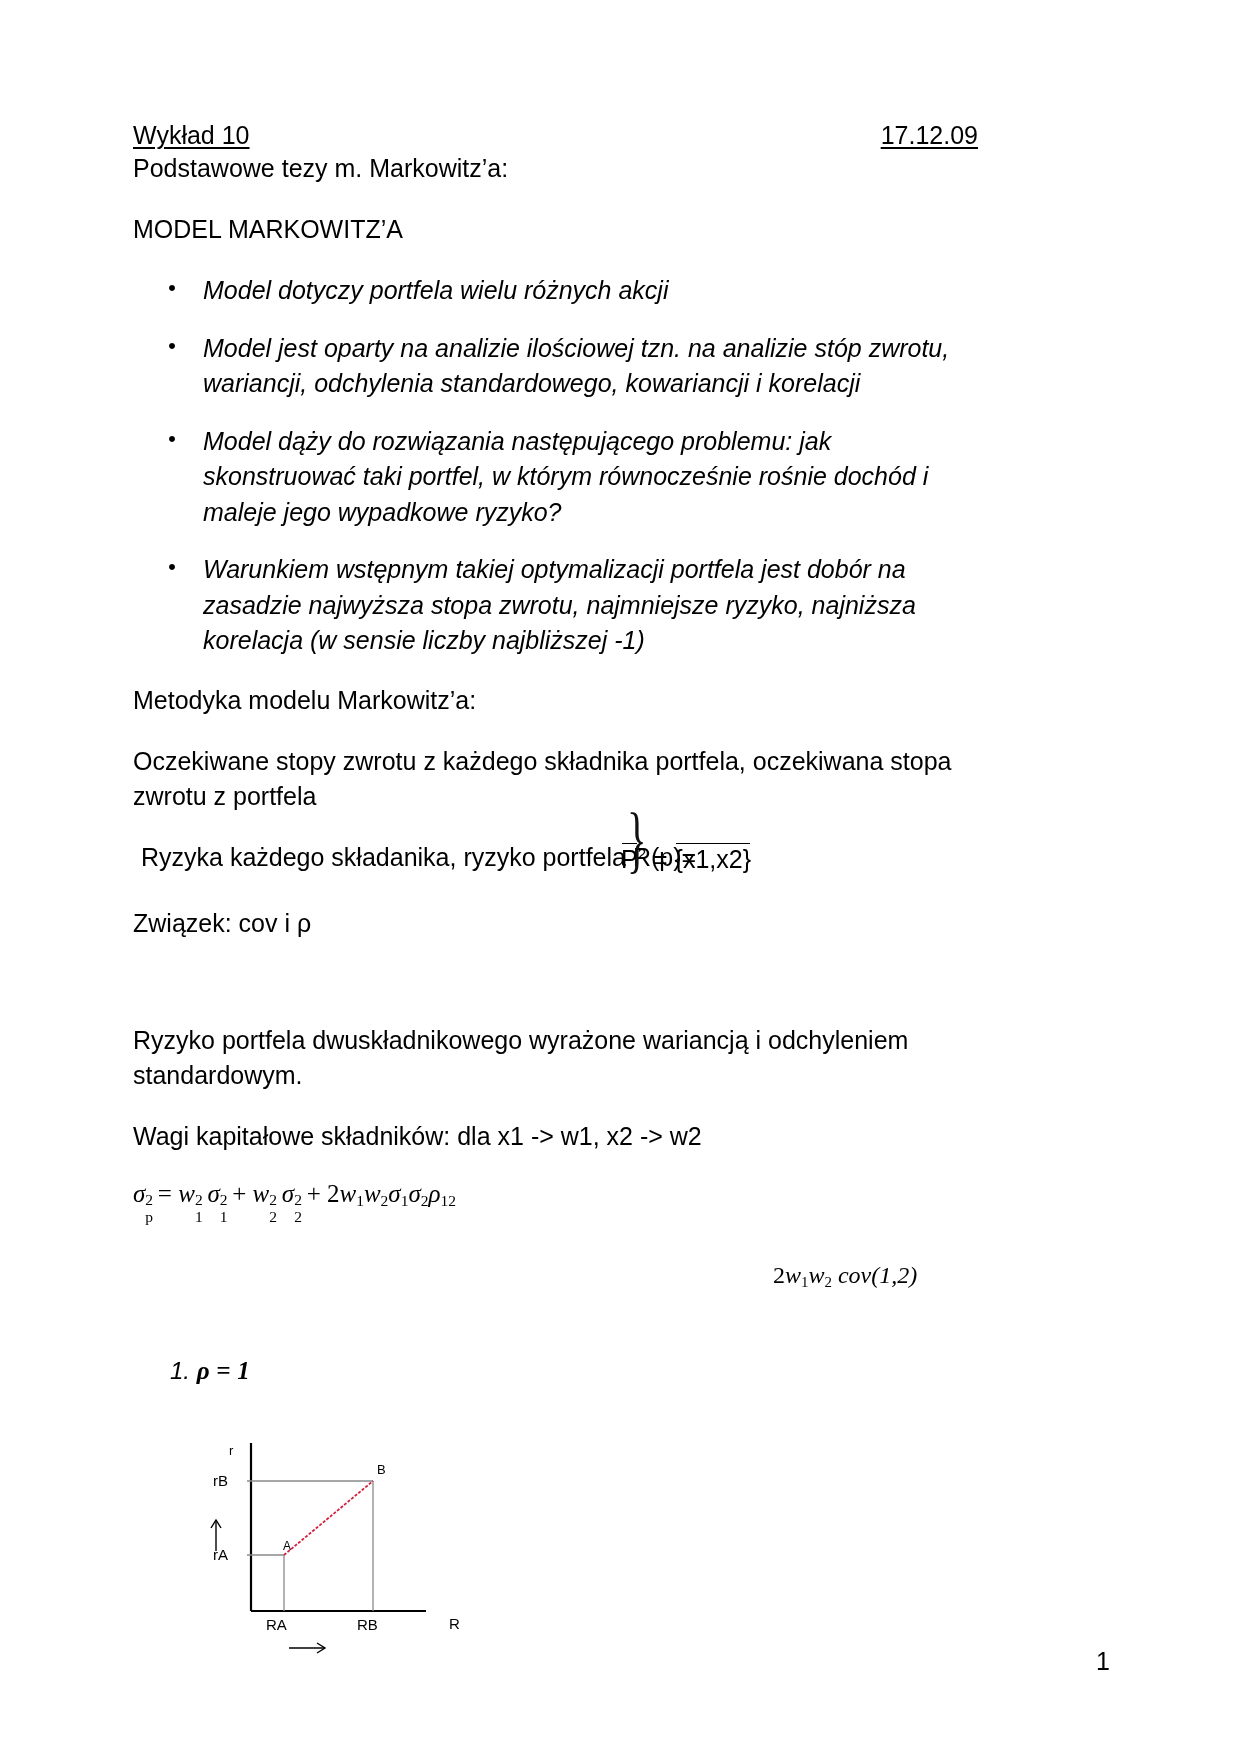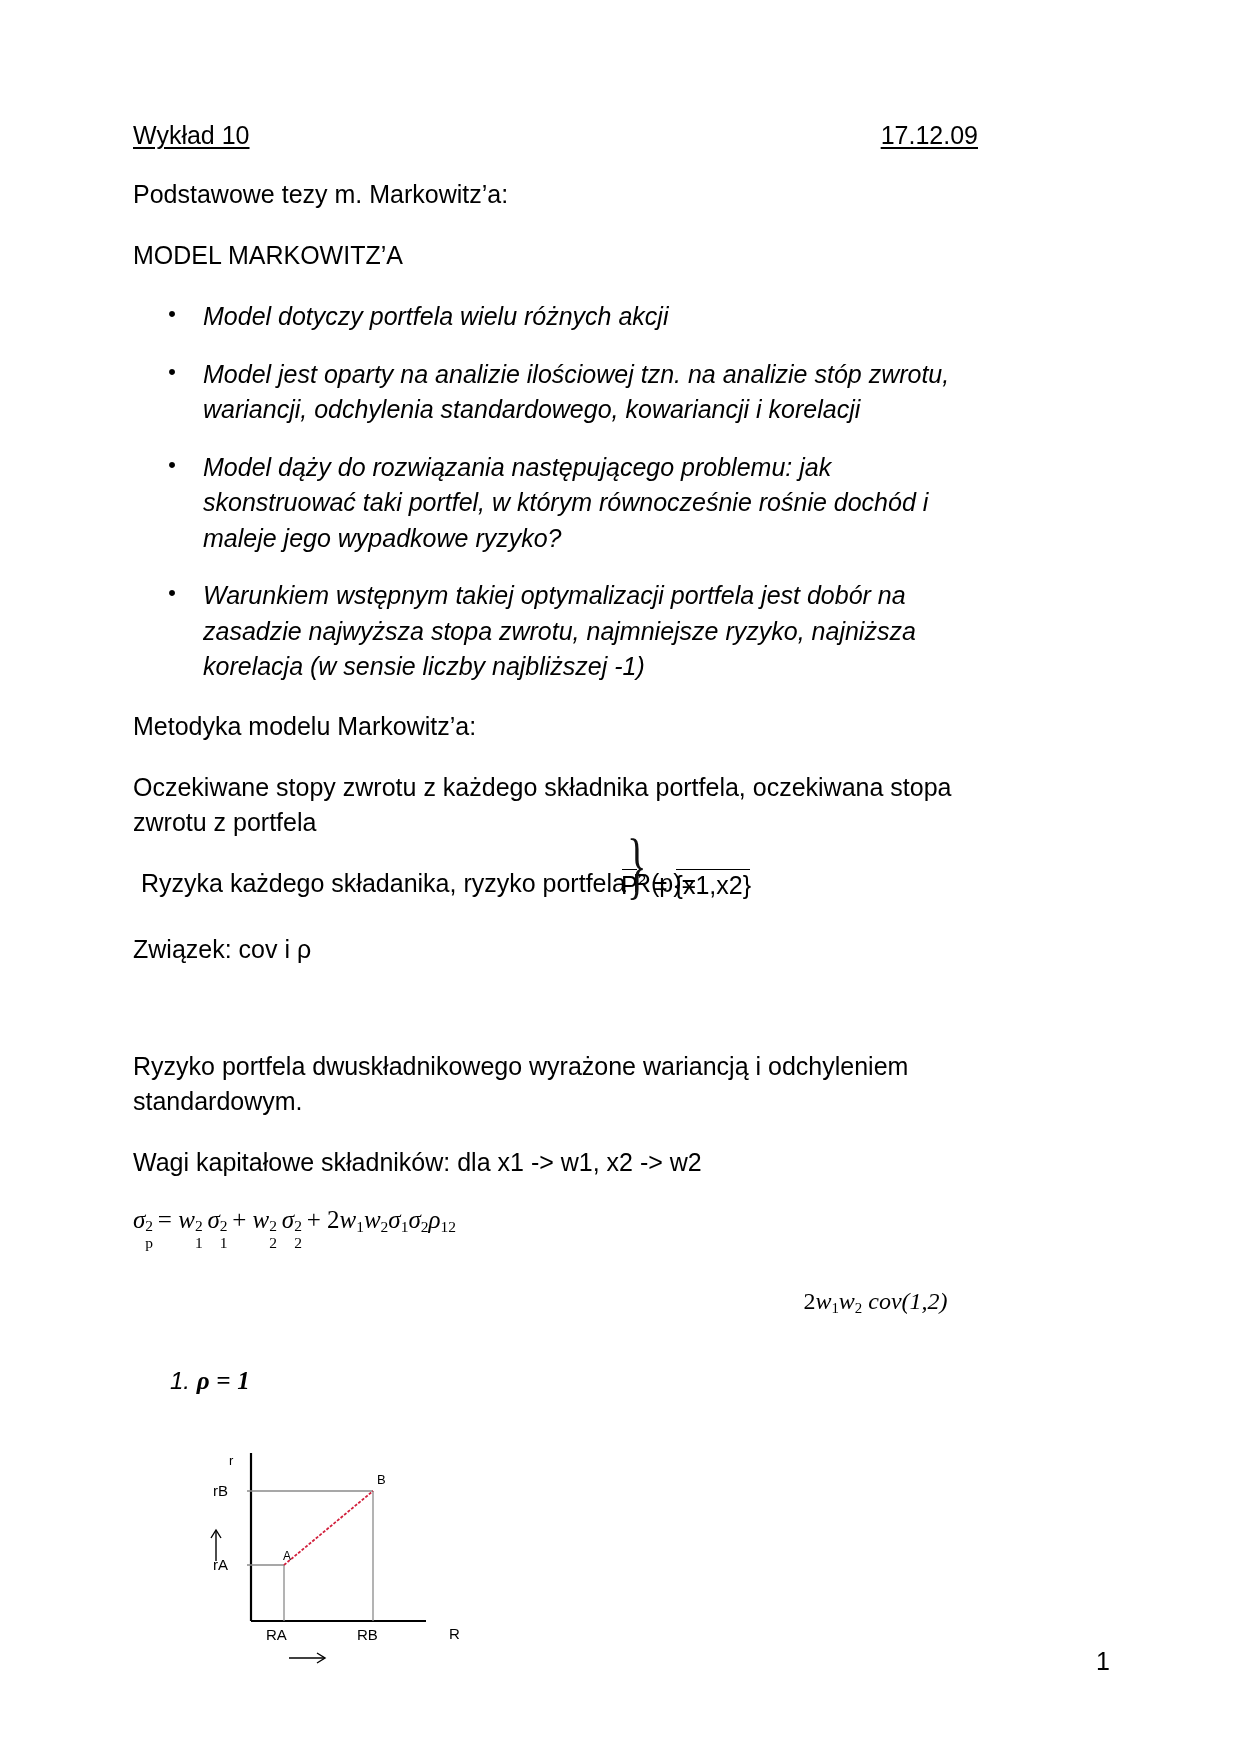--- a/index.html
+++ b/index.html
@@ -26,21 +26,20 @@
     width: 845px;
   }
 
   
   .header-row {
     display: flex;
     justify-content: space-between;
     align-items: baseline;
     font-size: 25px;
     line-height: 1.25;
-    margin-bottom: 26px;
   }
   .header-row .u {
     text-decoration: underline;
     text-underline-offset: 3px;
   }
 
   
   .para {
     font-size: 25px;
     line-height: 1.4;
@@ -216,21 +215,21 @@
 
     <p class="para">Wagi kapitałowe składników: dla x1 -&gt; w1, x2 -&gt; w2</p>
 
     <p class="math-block" style="margin-bottom:52px;">
       <span class="math-var">σ</span><span class="subsup"><span class="s1">2</span><span class="s2">p</span></span>&nbsp;&nbsp;<span>=</span>
       <span class="math-var">w</span><span class="subsup"><span class="s1">2</span><span class="s2">1</span></span>&nbsp;&nbsp;<span class="math-var">σ</span><span class="subsup"><span class="s1">2</span><span class="s2">1</span></span>&nbsp;&nbsp;<span>+</span>
       <span class="math-var">w</span><span class="subsup"><span class="s1">2</span><span class="s2">2</span></span>&nbsp;&nbsp;<span class="math-var">σ</span><span class="subsup"><span class="s1">2</span><span class="s2">2</span></span>&nbsp;&nbsp;<span>+</span>
       <span>2</span><span class="math-var">w</span><sub class="m">1</sub><span class="math-var">w</span><sub class="m">2</sub><span class="math-var">σ</span><sub class="m">1</sub><span class="math-var">σ</span><sub class="m">2</sub><span class="math-var">ρ</span><sub class="m">12</sub>
     </p>
 
-    <p class="cov-line" style="margin-left:640px; margin-bottom:50px;text-align:center;">
+    <p class="cov-line" style="margin-left:640px; margin-bottom:66px;">
       <span style="font-style:normal">2</span><span>w</span><sub class="m">1</sub><span>w</span><sub class="m">2</sub>&nbsp;<span>cov(1,2)</span>
     </p>
 
     <p class="rho-line" style="margin:0 0 48px 37px;font-style:italic;">
       <span>1.</span>
       <span class="mathpart">ρ</span>
       <span class="mathpart">=</span>
       <span class="mathpart">1</span>
     </p>
 

